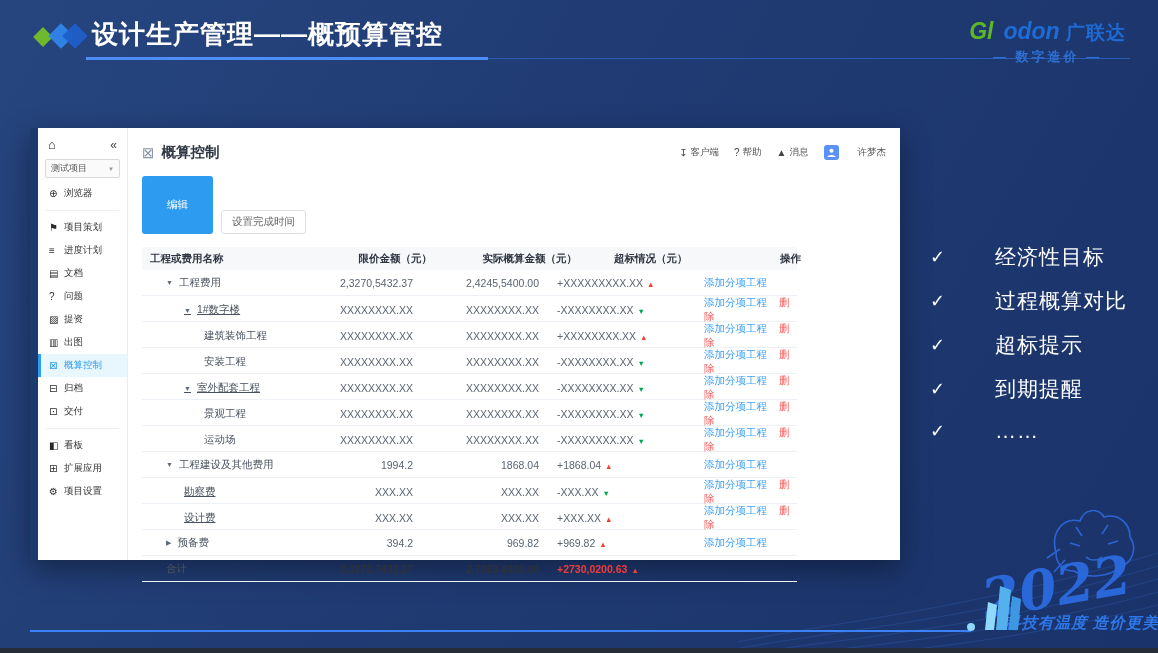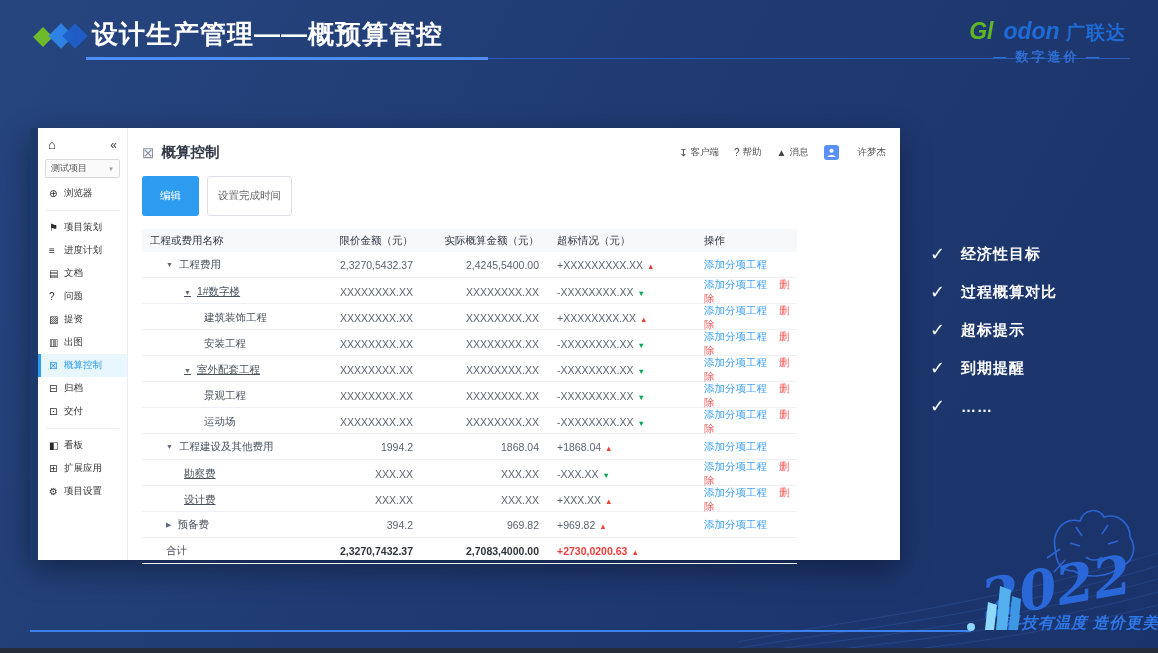--- a/index.html
+++ b/index.html
@@ -41,26 +41,26 @@
   .page-head{display:flex;justify-content:space-between;align-items:center;margin-top:15px;}
   .page-title-wrap{display:flex;align-items:center;gap:7px;}
   .env-icon{font-size:15px;color:#8a94a6;}
   .page-title{font-size:14.5px;font-weight:bold;color:#2f3542;}
   .head-actions{display:flex;align-items:center;gap:15px;font-size:9.5px;color:#555;}
   .h-act{display:flex;align-items:center;gap:3px;cursor:pointer;}
   .h-act .hg{font-size:10px;color:#444;}
   .user-chip{display:flex;align-items:center;gap:19px;cursor:pointer;}
   .avatar{width:15px;height:15px;border-radius:3px;background:#5b8ff9;display:flex;align-items:center;justify-content:center;}
   .toolbar{display:flex;gap:8px;margin-top:14px;}
-  .btn-primary{background:#2d9cf0;color:#fff;border:none;border-radius:3px;font-size:10.5px;padding:4px 18px;cursor:pointer;text-align:right;}
-  .btn-plain{background:#fff;color:#666;border:1px solid #dcdfe6;border-radius:3px;font-size:10.5px;padding:12px 10px;cursor:pointer;}
+  .btn-primary{background:#2d9cf0;color:#fff;border:none;border-radius:3px;font-size:10.5px;padding:4px 25px;cursor:pointer;text-align:right;}
+  .btn-plain{background:#fff;color:#666;border:1px solid #dcdfe6;border-radius:3px;font-size:10.5px;padding:4px 10px;cursor:pointer;margin-top:34px;}
   
   .tbl{margin-top:13px;width:655px;font-size:10.5px;}
   .thead,.trow{display:grid;grid-template-columns:185px 112px 118px 125px 115px;align-items:center;}
-  .thead{background:#f7f8fa;height:23px;color:#2f3542;font-weight:normal;}
+  .thead{background:#f7f8fa;height:23px;color:#2f3542;font-weight:bold;gap:19px;}
   .trow{height:25px;border-bottom:1px solid #edf0f4;color:#5a6472;}
   .th:nth-child(1){padding-left:8px;}
   .th:nth-child(2),.td:nth-child(2){text-align:right;padding-right:26px;}
   .th:nth-child(3),.td:nth-child(3){text-align:right;padding-right:18px;}
   .th:nth-child(4),.td:nth-child(4){padding-right:28px;}
   .th:nth-child(5),.td.act{padding-left:22px;}
   .td.name{display:flex;align-items:center;color:#49525f;margin-left:16px;}
   .td.name.lvl1{padding-left:8px;}
   .td.name.lvl2{padding-left:26px;text-decoration:underline;}
   .td.name.lvl3{padding-left:46px;}
@@ -70,21 +70,21 @@
   .arrow.down{color:#00a854;}
   .link{text-decoration:none;margin-right:12px;cursor:pointer;}
   .link.add{color:#3da0f6;}
   .link.del{color:#f56060;}
   .trow.total .td:nth-child(2),.trow.total .td:nth-child(3){font-weight:bold;color:#2f3338;}
   .trow.total .over span:first-child{color:#f23c3c;font-weight:bold;}
   
   .features{position:absolute;left:930px;top:243px;}
   .feat{display:flex;align-items:center;margin-bottom:16px;color:#fff;}
   .check{font-size:18px;font-weight:bold;margin-right:16px;}
-  .feat-label{font-size:15px;font-weight:700;letter-spacing:1px;}
+  .feat-label{font-size:21px;font-weight:400;letter-spacing:1px;margin-left:34px;}
   
   .bottom-line{position:absolute;left:30px;top:630px;width:941px;height:2px;background:#3b82f6;}
   .bottom-strip{position:absolute;left:0;bottom:0;width:100%;height:5px;background:#272c39;}
   .slogan{position:absolute;left:1005px;top:613px;font-size:15.5px;font-style:italic;font-weight:bold;
           color:#2e78ea;letter-spacing:1px;white-space:nowrap;}
   .bottom-art{position:absolute;right:0;bottom:5px;}
 </style>
 </head>
 <body>
 

